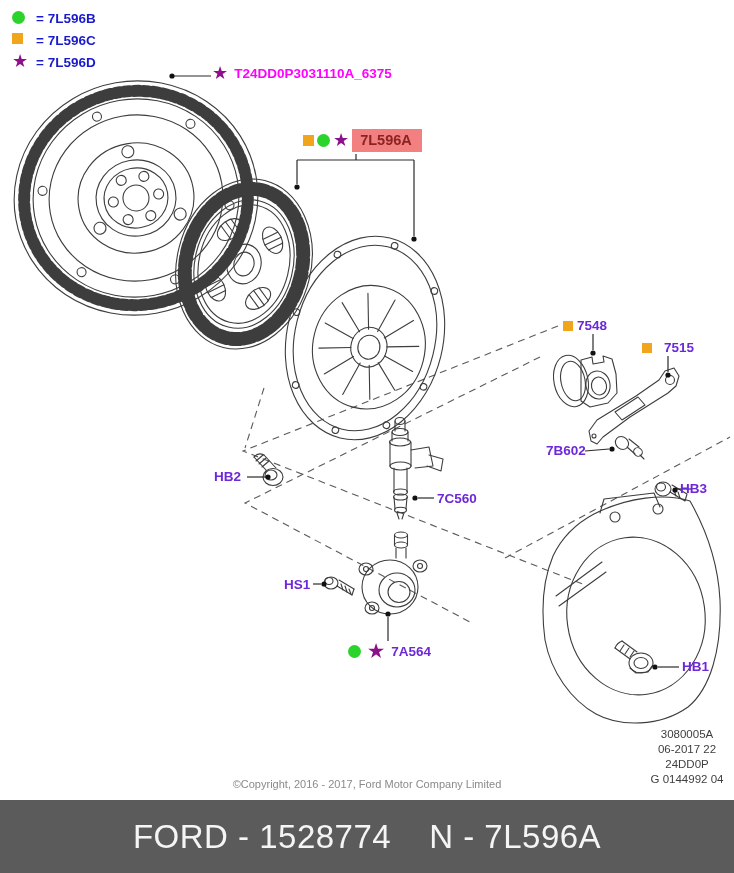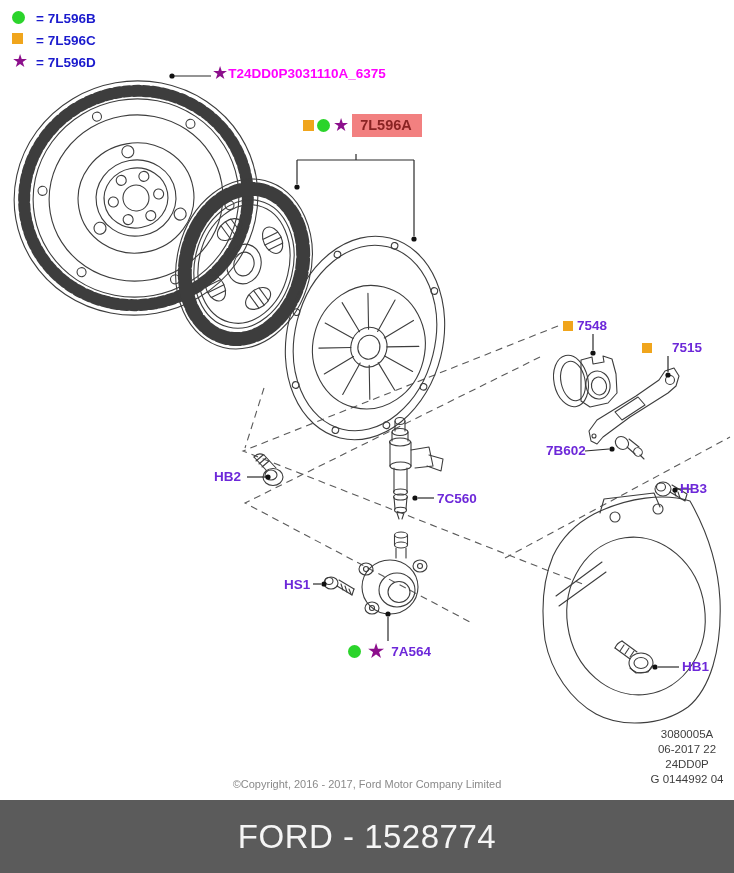--- a/index.html
+++ b/index.html
@@ -14,22 +14,22 @@
   .row{display:flex;align-items:center;}
   .icon-circle{width:13px;height:13px;border-radius:50%;background:#2bd42b;display:inline-block;}
   .icon-square{width:11px;height:11px;background:#f0a51c;display:inline-block;}
   .icon-star{color:#8c0f8c;font-size:18px;line-height:13px;display:inline-block;}
   .icon-star::before{content:"★";}
   .legend{position:absolute;left:12px;top:11px;}
   .legend .lrow{height:22px;display:flex;align-items:flex-start;}
   .legend .ibox{width:17px;display:flex;justify-content:flex-start;align-items:center;}
   .legend .ltext{font-weight:bold;font-size:13.5px;color:#1a1acd;margin-left:7px;}
   .refline{position:absolute;left:212px;top:66px;}
-  .reftext{font-weight:bold;font-size:13.5px;color:#ff00ff;white-space:nowrap;}
-  .kitrow{position:absolute;left:303px;top:113px;display:flex;align-items:center;gap:3px;height:25px;justify-content:flex-end;}
+  .reftext{font-weight:bold;font-size:13.5px;color:#ff00ff;margin-left:6px;white-space:nowrap;}
+  .kitrow{position:absolute;left:303px;top:128px;display:flex;align-items:center;gap:3px;height:25px;justify-content:flex-end;}
   .kitbox{background:#f28080;color:#8a2323;font-weight:bold;font-size:14.5px;
           padding:3px 10px 4px 8px;white-space:nowrap;}
   .stamp{position:absolute;left:637px;top:727px;width:100px;text-align:center;
          font-size:11.5px;line-height:15px;color:#3e3e3e;}
   .copyright{position:absolute;left:0;top:778px;width:734px;text-align:center;
              font-size:11px;color:#8a8a8a;}
   .footer{position:absolute;left:0;bottom:0;width:734px;height:73px;background:#5b5b5b;
           display:flex;align-items:center;justify-content:center;gap:38px;
           color:#f5f5f5;font-size:33px;letter-spacing:0.5px;}
 </style>
@@ -290,21 +290,21 @@
     <span class="icon-square"></span>
     <span class="icon-circle"></span>
     <span class="icon-star"></span>
     <span class="kitbox">7L596A</span>
   </div>
 
   <div class="plabel row" style="left:563px;top:318px;gap:4px;">
     <span class="icon-square" style="width:10px;height:10px;"></span>
     <span>7548</span>
   </div>
-  <div class="plabel row" style="left:642px;top:340px;gap:20px;">
+  <div class="plabel row" style="left:642px;top:340px;gap:12px;">
     <span class="icon-square" style="width:10px;height:10px;"></span>
     <span>7515</span>
   </div>
   <div class="plabel" style="left:546px;top:443px;">
     <span>7B602</span>
   </div>
   <div class="plabel" style="left:214px;top:469px;">
     <span>HB2</span>
   </div>
   <div class="plabel" style="left:437px;top:491px;">
@@ -329,15 +329,16 @@
     <div>3080005A</div>
     <div>06-2017 22</div>
     <div>24DD0P</div>
     <div>G 0144992 04</div>
   </div>
 
   <div class="copyright">©Copyright, 2016 - 2017, Ford Motor Company Limited</div>
 
   <div class="footer">
     <span>FORD - 1528774</span>
+    <span>N - 7L596A</span>
   </div>
 
 </div>
 
 </body></html>

